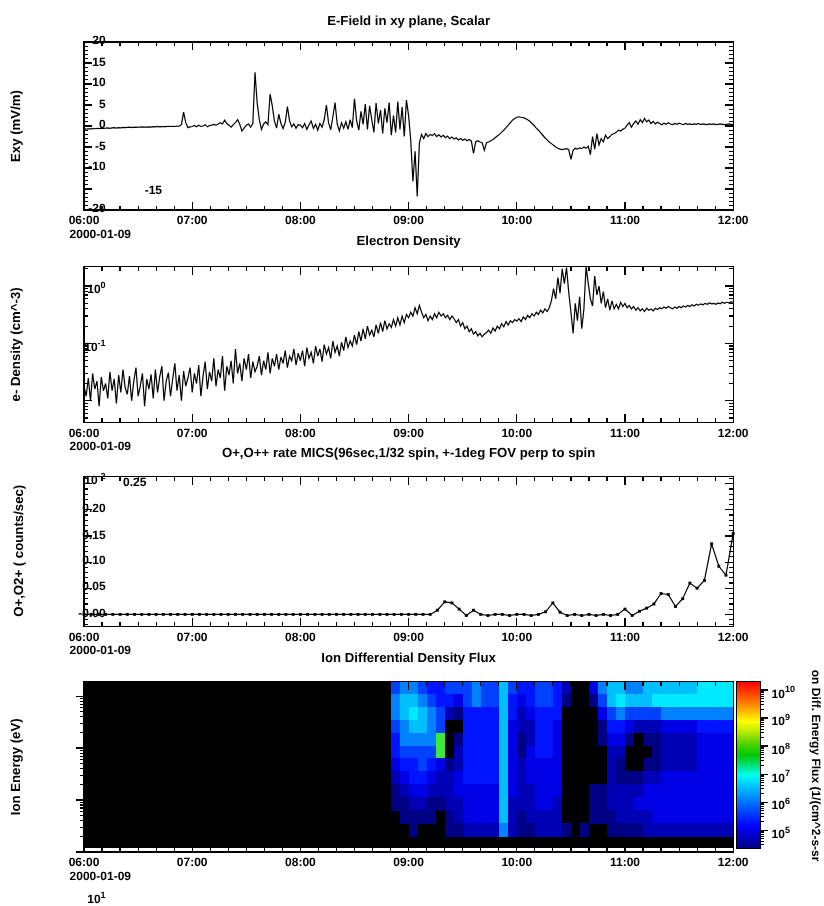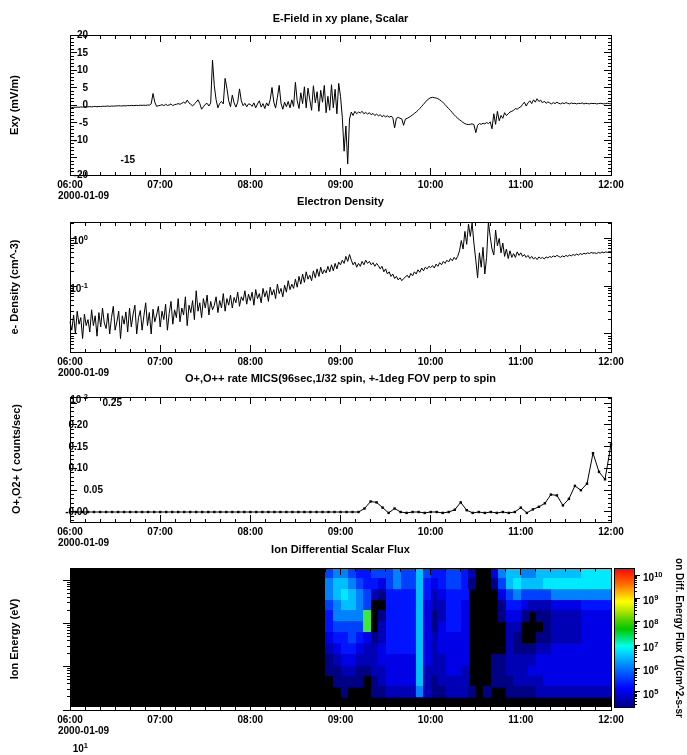--- a/index.html
+++ b/index.html
@@ -1136,21 +1136,21 @@
           <rect x="597.8" y="470.7" width="2.4" height="2.4" fill="#000"></rect>
           <rect x="603.8" y="478.1" width="2.4" height="2.4" fill="#000"></rect>
           <rect x="609.8" y="443.3" width="2.4" height="2.4" fill="#000"></rect>
         </g>
       </svg>
     </div>
 
   <div class="title" style="top:195px">Electron Density</div>
   <div class="title" style="top:12px">E-Field in xy plane, Scalar</div>
   <div class="title" style="top:372px">O+,O++ rate MICS(96sec,1/32 spin, +-1deg FOV perp to spin</div>
-  <div class="title" style="top:543px">Ion Differential Scalar Flux</div>
+  <div class="title" style="top:543px">Ion Differential Density Flux</div>
 
   <div class="ylab" style="left:14px;top:105px">Exy (mV/m)</div>
   <div class="ylab" style="left:14px;top:287px">e- Density (cm^-3)</div>
   <div class="ylab" style="left:16px;top:459px">O+,O2+ ( counts/sec)</div>
   <div class="ylab" style="left:14px;top:639px">Ion Energy (eV)</div>
 
   <div class="cblab" style="left:679px;top:638px">on Diff. Energy Flux (1/(cm^2-s-sr</div>
 
   <div id="labels">
       <div class="lb" style="left:50px;top:179px;width:40px;text-align:center">06:00</div>
@@ -1186,21 +1186,21 @@
       <div class="lb" style="left:230.33333333333331px;top:526px;width:40px;text-align:center">08:00</div>
       <div class="lb" style="left:320.5px;top:526px;width:40px;text-align:center">09:00</div>
       <div class="lb" style="left:410.66666666666663px;top:526px;width:40px;text-align:center">10:00</div>
       <div class="lb" style="left:500.83333333333337px;top:526px;width:40px;text-align:center">11:00</div>
       <div class="lb" style="left:591px;top:526px;width:40px;text-align:center">12:00</div>
       <div class="lb" style="left:58px;top:537px">2000-01-09</div>
       <div class="lb ytl" style=";top:397.0975609756098px;padding-left:34px;">0.25</div>
       <div class="lb ytl" style=";top:418.8745644599303px;">0.20</div>
       <div class="lb ytl" style=";top:440.65156794425087px;">0.15</div>
       <div class="lb ytl" style=";top:462.42857142857144px;">0.10</div>
-      <div class="lb ytl" style=";top:484.20557491289196px;padding-left:15px;">0.05</div>
+      <div class="lb ytl" style=";top:484.20557491289196px;">0.05</div>
       <div class="lb ytl" style=";top:505.98257839721254px;">-0.00</div>
       <div class="lb" style="left:50px;top:714px;width:40px;text-align:center">06:00</div>
       <div class="lb" style="left:140.16666666666666px;top:714px;width:40px;text-align:center">07:00</div>
       <div class="lb" style="left:230.33333333333331px;top:714px;width:40px;text-align:center">08:00</div>
       <div class="lb" style="left:320.5px;top:714px;width:40px;text-align:center">09:00</div>
       <div class="lb" style="left:410.66666666666663px;top:714px;width:40px;text-align:center">10:00</div>
       <div class="lb" style="left:500.83333333333337px;top:714px;width:40px;text-align:center">11:00</div>
       <div class="lb" style="left:591px;top:714px;width:40px;text-align:center">12:00</div>
       <div class="lb" style="left:58px;top:725px">2000-01-09</div>
       <div class="lb ytl" style=";top:574.1219512195122px;">10<sup>4</sup></div>

